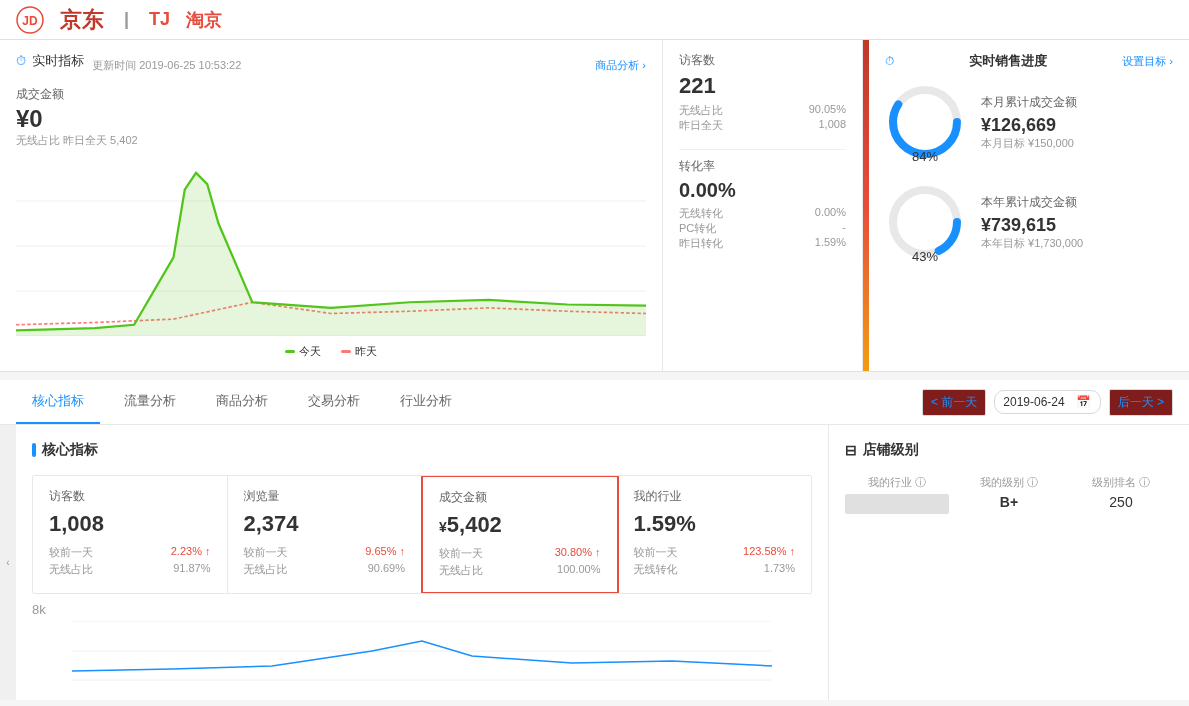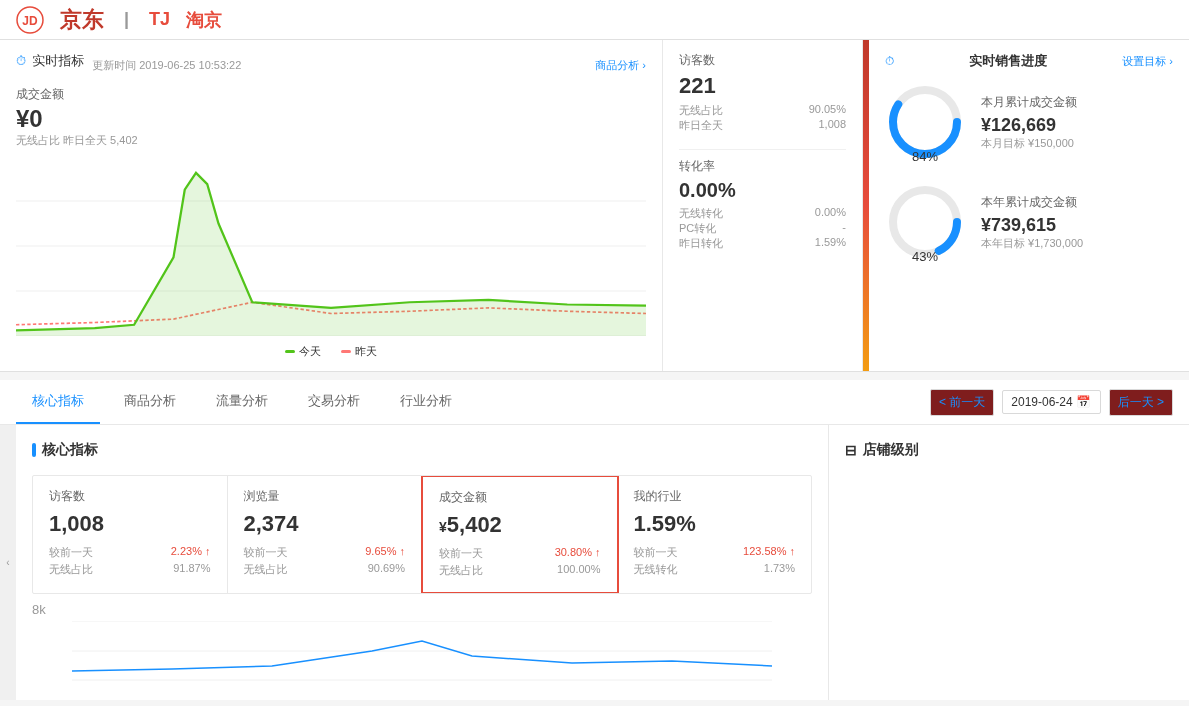--- a/index.html
+++ b/index.html
@@ -166,26 +166,26 @@
       cursor: pointer;
       font-size: 12px;
       padding: 4px 8px;
       border: 1px solid #d9d9d9;
       border-radius: 2px;
       background: #7f1d1d;
     }
     .date-display {
       padding: 4px 8px;
       border: 1px solid #d9d9d9;
-      border-radius: 2px;
+      border-radius: 10px;
       font-size: 12px;
       background: #fff;
       display: flex;
       align-items: center;
-      gap: 4px;
+      gap: 12px;
     }
 
     
     .content-area {
       display: flex;
       padding: 0;
     }
 
     
     .metrics-panel {
@@ -438,22 +438,22 @@
         </div>
       </div>
     </div>
   </div>
 </div>
 
 <div class="bottom-section">
 
   <div class="tab-nav">
     <div class="tab-item active">核心指标</div>
+    <div class="tab-item">流量分析</div>
     <div class="tab-item">商品分析</div>
-    <div class="tab-item">流量分析</div>
     <div class="tab-item">交易分析</div>
     <div class="tab-item">行业分析</div>
 
     <div class="tab-right">
       <button class="date-nav-btn">&lt; 前一天</button>
       <div class="date-display">
         <span>2019-06-24</span>
         <span>📅</span>
       </div>
       <button class="date-nav-btn">后一天 &gt;</button>
@@ -552,17 +552,31 @@
         </svg>
       </div>
     </div>
 
     <div class="store-panel">
       <div class="store-title">
         <span>⊟</span>
         <span>店铺级别</span>
       </div>
 
+      <div class="store-grid">
+        <div class="store-col">
+          <div class="store-col-label">我的行业 ⓘ</div>
+          <div class="store-col-bar" style="background:#e0e0e0;height:20px;border-radius:2px;"></div>
+        </div>
+        <div class="store-col">
+          <div class="store-col-label">我的级别 ⓘ</div>
+          <div class="store-col-value" style="font-weight:bold;">B+</div>
+        </div>
+        <div class="store-col">
+          <div class="store-col-label">级别排名 ⓘ</div>
+          <div class="store-col-value">250</div>
+        </div>
+      </div>
 
     </div>
 
   </div>
 </div>
 
 </body></html>

